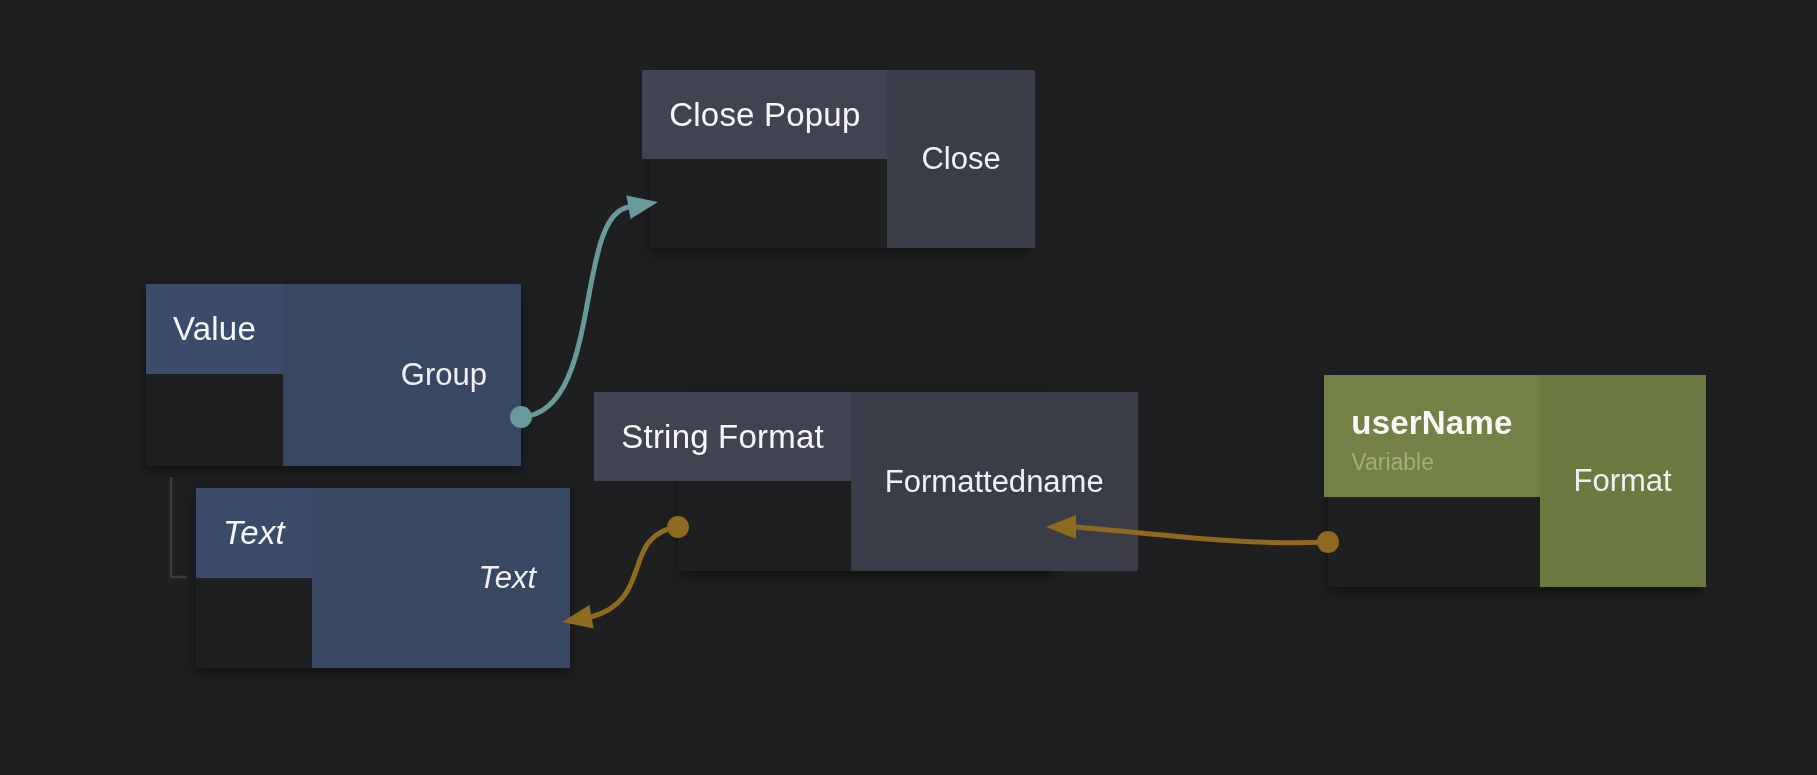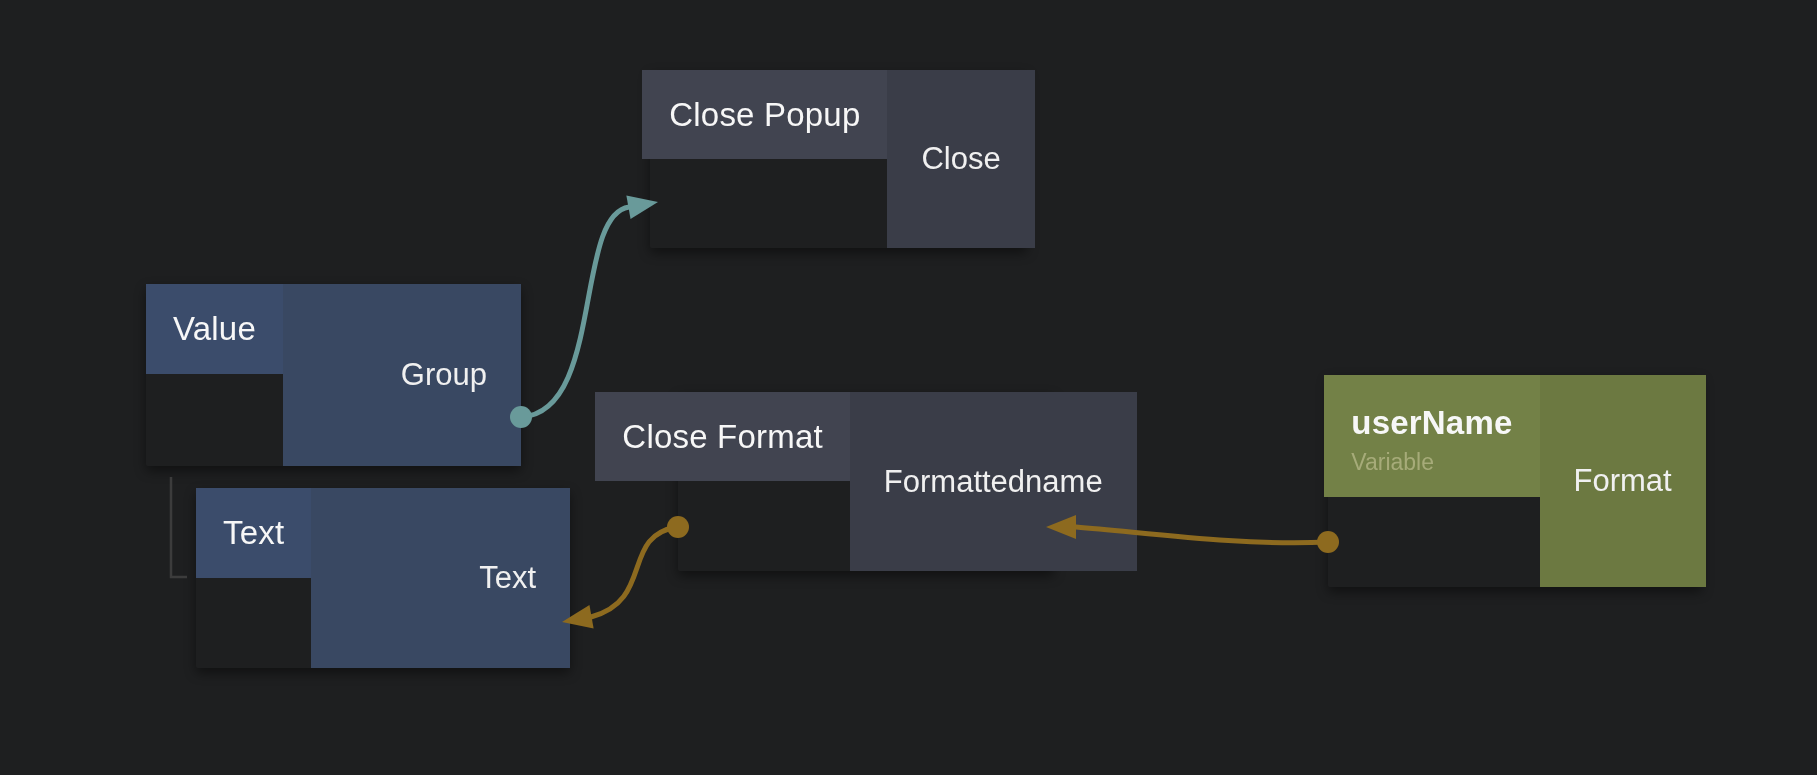--- a/index.html
+++ b/index.html
@@ -47,21 +47,21 @@
   .olive .body{background:#6c7941;}
   .olive .title{font-weight:700;}
 
   
   #node-close-popup{left:650px;top:70px;width:377px;height:178px;}
   #node-close-popup .header{height:89px;}
 
   #node-group{left:146px;top:284px;width:375px;height:182px;}
   #node-group .header{height:90px;}
 
-  #node-text{left:196px;top:488px;width:374px;height:180px;}
+  #node-text{left:196px;top:488px;width:374px;height:180px;font-style:italic;}
   #node-text .header{height:90px;}
 
   #node-string-format{left:678px;top:392px;width:376px;height:179px;}
   #node-string-format .header{height:89px;}
 
   #node-username{left:1328px;top:375px;width:374px;height:212px;}
   #node-username .header{height:122px;padding-top:8px;box-sizing:border-box;}
 
   
   svg.wires{
@@ -95,21 +95,21 @@
   <div class="header">
     <div class="title">Text</div>
   </div>
   <div class="body right">
     <span>Text</span>
   </div>
 </div>
 
 <div class="node gray" id="node-string-format">
   <div class="header">
-    <div class="title">Close Format</div>
+    <div class="title">String Format</div>
   </div>
   <div class="body between">
     <span>Formatted</span>
     <span>name</span>
   </div>
 </div>
 
 <div class="node olive" id="node-username">
   <div class="header">
     <div class="title">userName</div>

